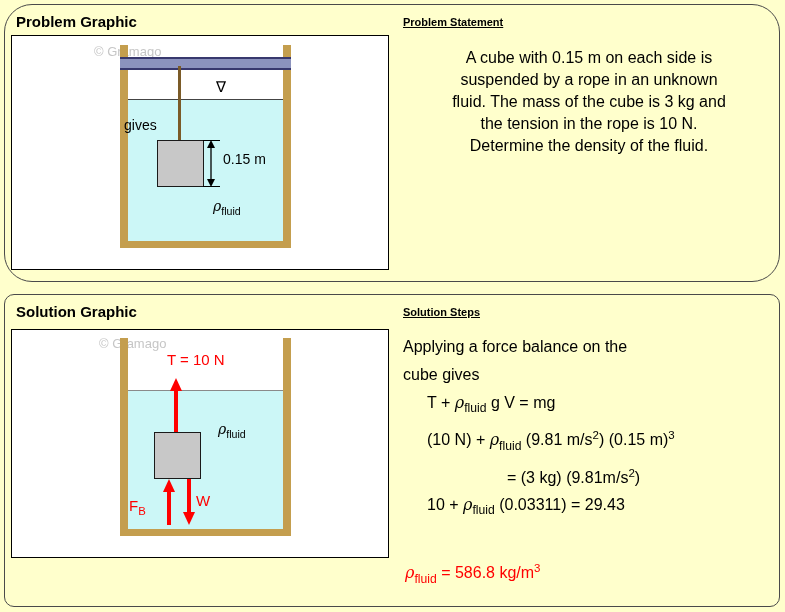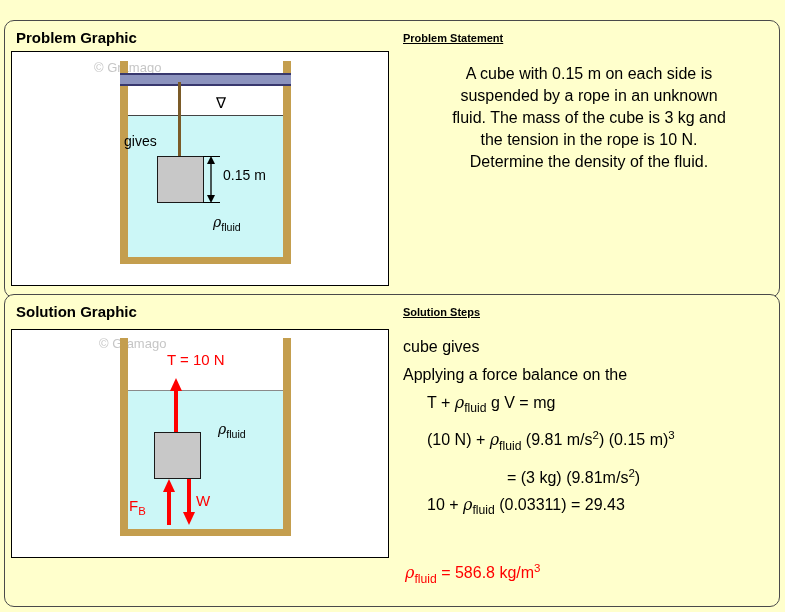--- a/index.html
+++ b/index.html
@@ -7,21 +7,21 @@
     width:785px; height:612px; position:relative;
     background:#FFFFCC;
     font-family:"Liberation Sans", sans-serif;
     color:#000;
     overflow:hidden;
   }
   .panel {
     position:absolute; left:4px; width:774px;
     background:#FFFFCC; border:1px solid #4a4a4a; border-radius:10px;
   }
-  #problem-panel { top:20px;  height:276px; }
+  #problem-panel { top:4px;  height:276px;border-radius:28px; }
   #solution-panel { top:294px; height:311px; }
 
   .panel-title {
     position:absolute; left:11px; top:8px;
     font-weight:bold; font-size:15px;
   }
 
   .graphic-box {
     position:absolute; left:6px; top:30px; width:376px; height:233px;
     background:#fff; border:1px solid #000;
@@ -154,22 +154,22 @@
     </svg>
 
     <div class="abs s-tension-label">T = 10 N</div>
     <div class="abs s-rho"><span class="rho">ρ</span><sub>fluid</sub></div>
     <div class="abs s-fb-label"><span>F</span><sub>B</sub></div>
     <div class="abs s-w-label">W</div>
   </div>
 
   <div class="text-col">
     <div class="section-title">Solution Steps</div>
+    <div class="intro-line">Applying a force balance on the</div>
     <div class="intro-line">cube gives</div>
-    <div class="intro-line">Applying a force balance on the</div>
 
 
     <div class="eq"><span>T + </span><span class="rho">ρ</span><sub>fluid</sub><span> g V = mg</span></div>
 
     <div class="eq"><span>(10 N) + </span><span class="rho">ρ</span><sub>fluid</sub><span> (9.81 m/s</span><sup>2</sup><span>) (0.15 m)</span><sup>3</sup></div>
 
     <div class="eq indent"><span>= (3 kg) (9.81m/s</span><sup>2</sup><span>)</span></div>
 
     <div class="eq"><span>10 + </span><span class="rho">ρ</span><sub>fluid</sub><span> (0.03311) = 29.43</span></div>
 

